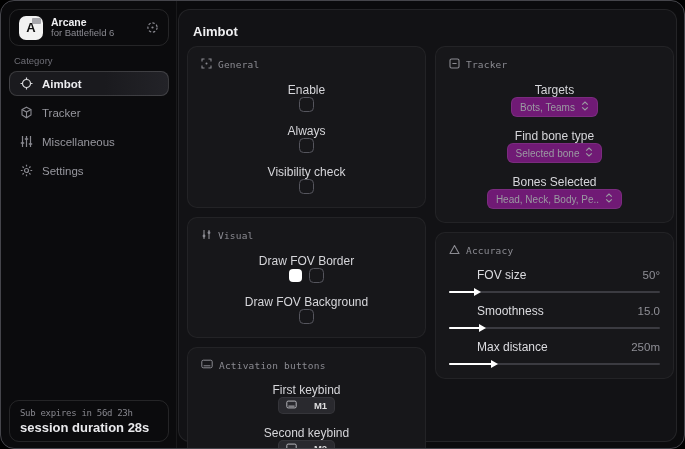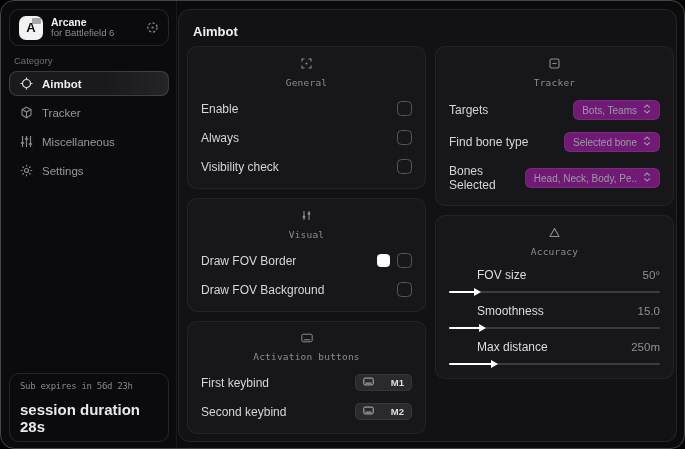--- a/index.html
+++ b/index.html
@@ -19,34 +19,34 @@
 
   .category-label { position:absolute; left:13px; top:54px; color:#6f6f77; font-size:9.5px; }
 
   .nav { position:absolute; left:8px; top:70px; width:160px; }
   .nav-item { display:flex; align-items:center; gap:9px; height:25px; padding:0 10px; border-radius:8px; margin-bottom:4px; color:#97979e; font-size:11.5px; cursor:pointer; border:1px solid transparent; }
   .nav-item.active { background:linear-gradient(90deg,#1a1a1e 60%, #232328); border:1px solid rgba(255,255,255,0.14); color:#ececef; font-weight:bold; }
   .nav-item .nicon { display:flex; color:inherit; opacity:.9; }
 
   .sub-card { position:absolute; left:8px; bottom:6px; width:160px; border:1px solid rgba(255,255,255,0.11); border-radius:10px; padding:7px 10px 6px; }
   .sub-line1 { font-family:"DejaVu Sans Mono", monospace; color:#87878e; font-size:9px; letter-spacing:-0.3px; white-space:nowrap; }
-  .sub-line2 { color:#e9e9ec; font-size:15px; font-weight:bold; margin-top:10px; }
+  .sub-line2 { color:#e9e9ec; font-size:13px; font-weight:bold; margin-top:2px; }
 
   
   .panel { position:absolute; left:177px; top:8px; width:499px; height:433px; background:#121215; border:1px solid rgba(255,255,255,0.08); border-radius:12px; }
   .panel-title { position:absolute; left:14px; top:14px; color:#f0f0f2; font-size:13px; font-weight:bold; }
 
   .col { position:absolute; top:36px; }
   .col-left { left:8px; width:239px; }
   .col-right { left:256px; width:239px; }
 
   .card { background:#17171a; border:1px solid rgba(255,255,255,0.055); border-radius:10px; padding:11px 13px 13px; margin-bottom:9px; }
-  .card-head { display:flex; align-items:center; gap:6px; color:#8b8b92; font-family:"DejaVu Sans Mono", monospace; font-size:9.5px; letter-spacing:0.2px;flex-direction:column; }
+  .card-head { display:flex; align-items:center; gap:6px; color:#8b8b92; font-family:"DejaVu Sans Mono", monospace; font-size:9.5px; letter-spacing:0.2px; }
   .card-head svg { flex:0 0 auto; }
-  .row { display:flex; align-items:center; justify-content:space-between; margin-top:12px; min-height:17px; }
+  .row { display:flex; align-items:center; justify-content:space-between; margin-top:12px; min-height:17px;flex-direction:column; }
   .row-label { color:#d6d6da; font-size:12px; font-weight:500; }
   .row-right { display:flex; align-items:center; gap:7px; }
 
   .checkbox { width:15px; height:15px; border:1.5px solid #55555d; border-radius:4.5px; background:transparent; cursor:pointer; display:inline-block; }
   .swatch { width:13px; height:13px; border-radius:4px; display:inline-block; }
 
   .keybtn { display:inline-flex; align-items:center; gap:17px; background:#29292e; border:1px solid rgba(255,255,255,0.06); border-radius:5px; padding:2px 7px; color:#dededf; font-size:9.5px; font-weight:bold; font-family:"Liberation Sans", sans-serif; cursor:pointer; }
   .keybtn svg { color:#b9b9be; }
 
   .select { display:inline-flex; align-items:center; gap:6px; background:#701a75; border:1px solid rgba(255,255,255,0.08); border-radius:6px; padding:3px 8px; color:#9b9ba2; font-size:10px; font-family:"Liberation Sans", sans-serif; cursor:pointer; white-space:nowrap; }

